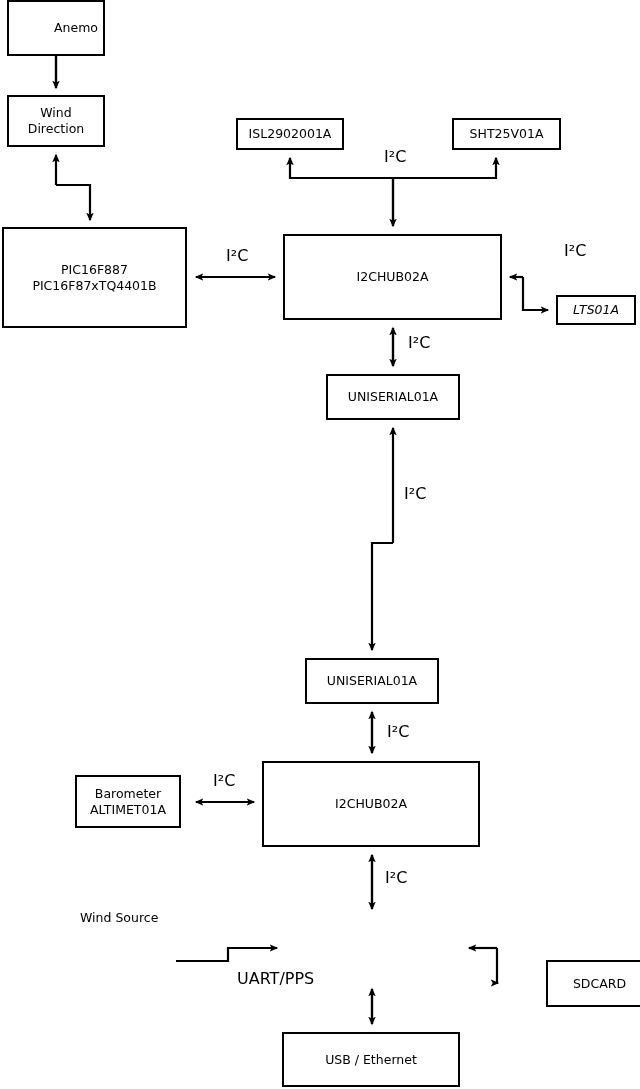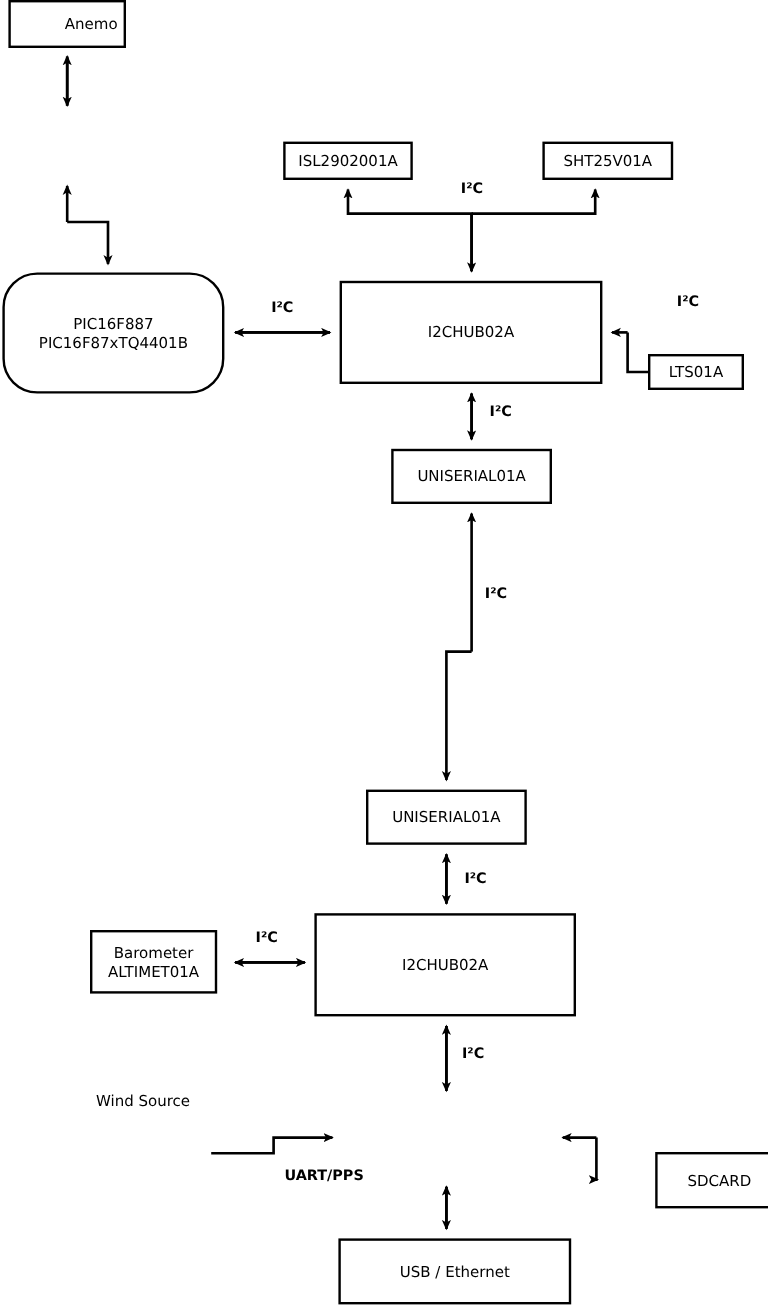--- a/index.html
+++ b/index.html
@@ -34,25 +34,24 @@
     text-align: center;
     color: #000000;
     font-size: 12.5px;
     line-height: 16px;
     z-index: 2;
     white-space: pre-line;
   }
   .edge-label {
     position: absolute;
     color: #000000;
-    font-size: 12px;
+    font-size: 16px;
     line-height: 14px;
     white-space: nowrap;
     z-index: 3;
-    font-weight: bold;
   }
   .free-label {
     position: absolute;
     color: #000000;
     font-size: 12.5px;
     line-height: 15px;
     white-space: nowrap;
     z-index: 3;
   }
 </style>
@@ -103,48 +102,50 @@
       <path d="M176,961 L228,961 L228,948 L277,948" marker-end="url(#ah)"></path>
 
       <path d="M497,948 L469,948" marker-end="url(#ah)"></path>
       <path d="M497,948 L497,983 L498,983" marker-end="url(#ah)"></path>
 
       <line x1="372" y1="1024" x2="372" y2="989" marker-end="url(#ah)"></line>
       <line x1="372" y1="989" x2="372" y2="1024" marker-end="url(#ah)"></line>
     </g>
   </svg>
 
-  <div class="node" style="left:7px; top:0px; width:98px; height:40px;padding-left:40px;">Anemo</div>
+  <div class="node" style="left:7px; top:0px; width:98px; height:56px;padding-left:40px;">Anemo</div>
 
+  <div class="node" style="left:7px; top:95px; width:98px; height:52px;">Wind
+Direction</div>
 
-  <div class="node" style="left:2px; top:227px; width:185px; height:101px;border-radius:29px;">PIC16F887
+  <div class="node" style="left:2px; top:227px; width:185px; height:101px;">PIC16F887
 PIC16F87xTQ4401B</div>
 
   <div class="node" style="left:236px; top:118px; width:108px; height:32px;">ISL2902001A</div>
 
   <div class="node" style="left:452px; top:118px; width:109px; height:32px;">SHT25V01A</div>
 
   <div class="node" style="left:283px; top:234px; width:219px; height:86px;">I2CHUB02A</div>
 
-  <div class="node" style="left:540px; top:295px; width:80px; height:30px;">LTS01A</div>
+  <div class="node" style="left:556px; top:295px; width:80px; height:30px;font-style:italic;">LTS01A</div>
 
   <div class="node" style="left:326px; top:374px; width:134px; height:46px;">UNISERIAL01A</div>
 
   <div class="node" style="left:305px; top:658px; width:134px; height:46px;">UNISERIAL01A</div>
 
   <div class="node" style="left:262px; top:761px; width:218px; height:86px;">I2CHUB02A</div>
 
   <div class="node" style="left:75px; top:775px; width:106px; height:53px;">Barometer
 ALTIMET01A</div>
 
 
 
   <div class="node" style="left:506px; top:960px; width:107px; height:47px;margin-left:40px;">SDCARD</div>
 
-  <div class="node" style="left:282px; top:1032px; width:194px; height:55px;">USB / Ethernet</div>
+  <div class="node" style="left:282px; top:1032px; width:178px; height:55px;">USB / Ethernet</div>
 
   <div class="free-label" style="left:80px; top:910px;">Wind Source</div>
 
   <div class="edge-label" style="left:226px; top:249px;">I²C</div>
 
   <div class="edge-label" style="left:384px; top:150px;">I²C</div>
 
   <div class="edge-label" style="left:564px; top:244px;">I²C</div>
 
   <div class="edge-label" style="left:408px; top:336px;">I²C</div>

